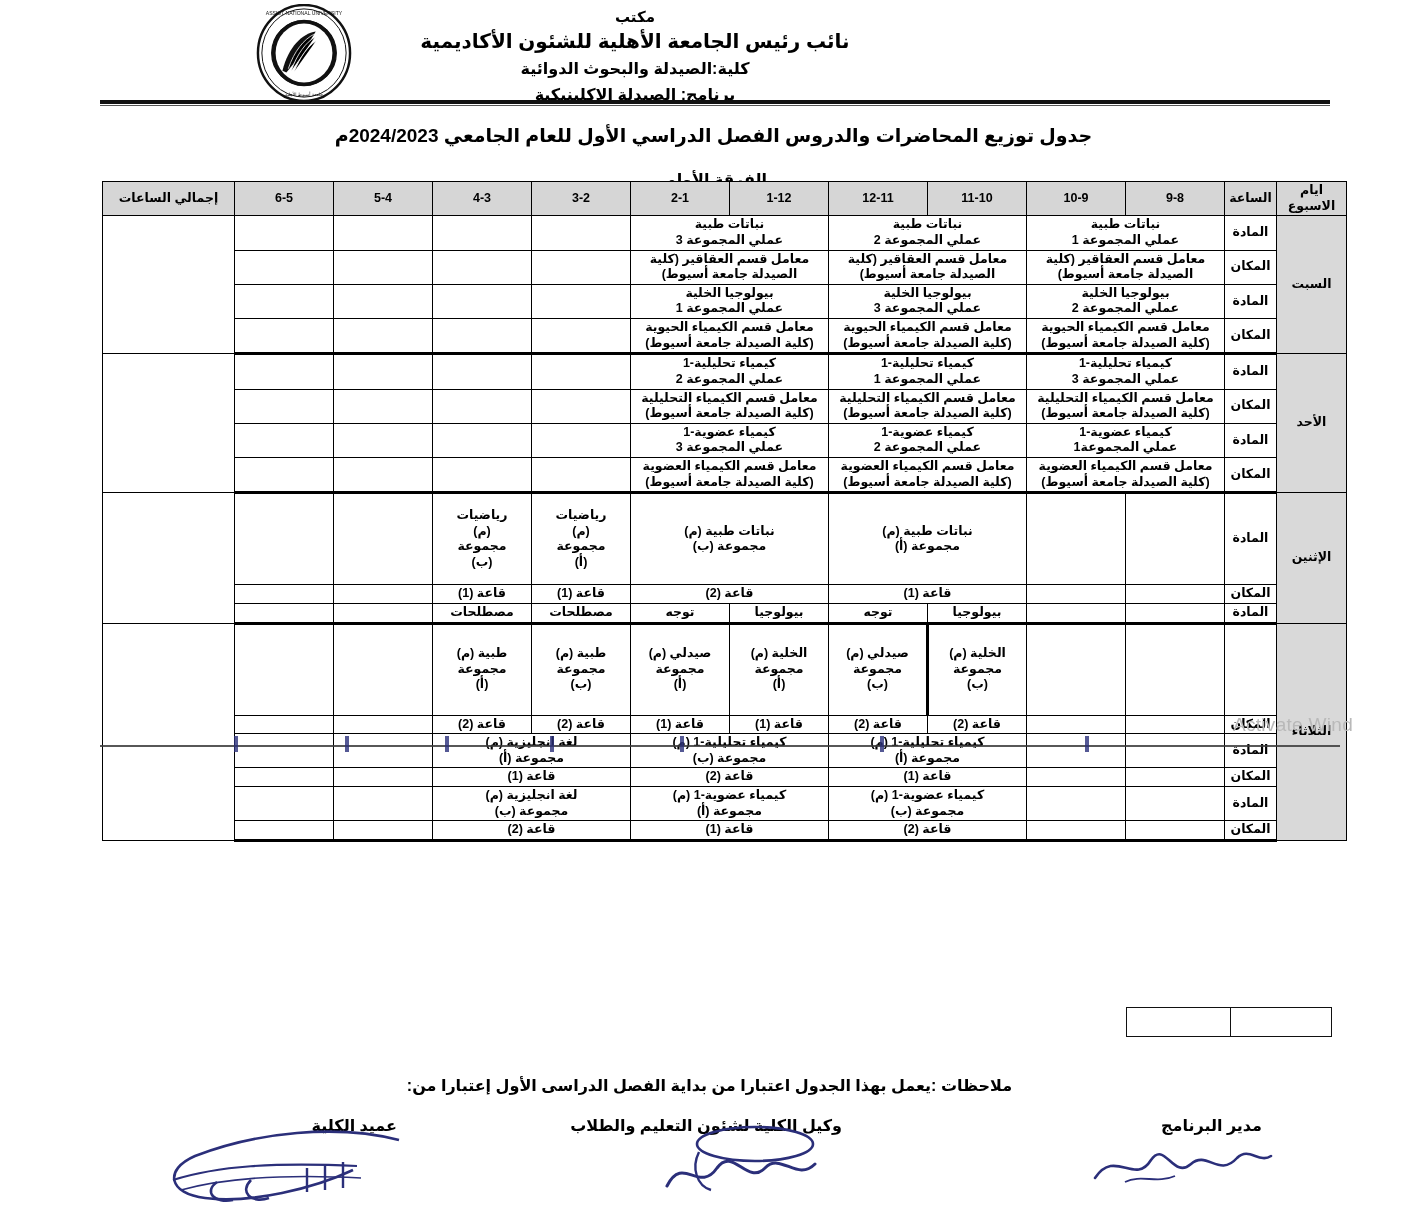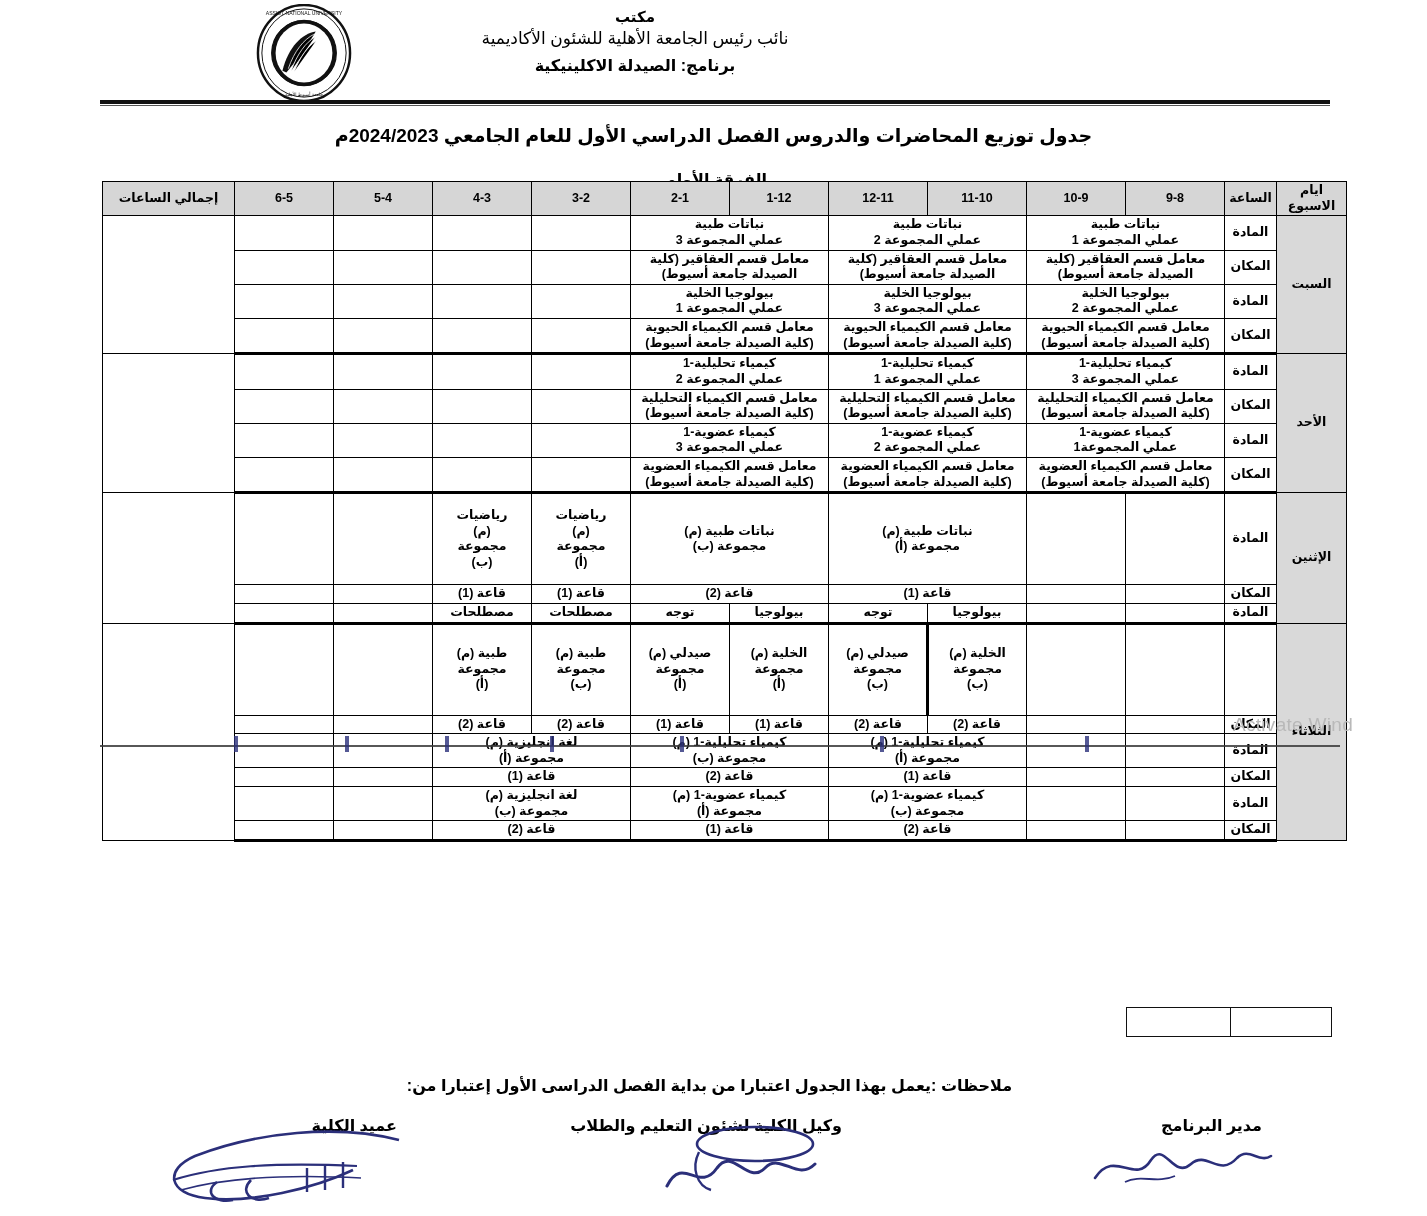--- a/index.html
+++ b/index.html
@@ -9,21 +9,21 @@
     color:#000;overflow:hidden;
   }
 
   
   .doc-header{position:absolute;top:0;left:0;width:1385px;height:105px;}
   .hdr-text{
     position:absolute;right:430px;top:6px;width:640px;
     text-align:center;line-height:1.42;
   }
   .hdr-l1{font-size:15px;font-weight:bold;letter-spacing:.5px;}
-  .hdr-l2{font-size:17px;font-weight:normal;}
+  .hdr-l2{font-size:20px;font-weight:bold;}
   .hdr-l3{font-size:16px;font-weight:bold;margin-top:2px;}
   .hdr-l4{font-size:16px;font-weight:bold;margin-top:4px;}
 
   .logo{
     position:absolute;left:255px;top:4px;width:98px;height:98px;
   }
 
   .hdr-rule{
     position:absolute;left:100px;top:100px;width:1230px;height:4px;background:#111;
   }
@@ -92,20 +92,21 @@
 
   .scribble{position:absolute;color:#2b2f7a;}
 </style>
 </head>
 <body>
 
 <div class="doc-header">
   <div class="hdr-text">
     <div class="hdr-l1">مكتب</div>
     <div class="hdr-l2">نائب رئيس الجامعة الأهلية للشئون الأكاديمية</div>
+    <div class="hdr-l3">كلية:الصيدلة والبحوث الدوائية</div>
     <div class="hdr-l4">برنامج: الصيدلة الاكلينيكية</div>
   </div>
 
   <svg class="logo" viewBox="0 0 100 100">
     <ellipse cx="50" cy="50" rx="47" ry="49" fill="none" stroke="#111" stroke-width="2.5"></ellipse>
     <ellipse cx="50" cy="50" rx="43" ry="45" fill="none" stroke="#111" stroke-width="1"></ellipse>
     <ellipse cx="50" cy="50" rx="33" ry="34" fill="#111"></ellipse>
     <ellipse cx="50" cy="50" rx="29" ry="30" fill="#fff"></ellipse>
     <path d="M28 68 C34 44 48 30 62 28 C54 42 44 56 32 70 Z" fill="#111"></path>
     <g stroke="#fff" stroke-width="0.8">

